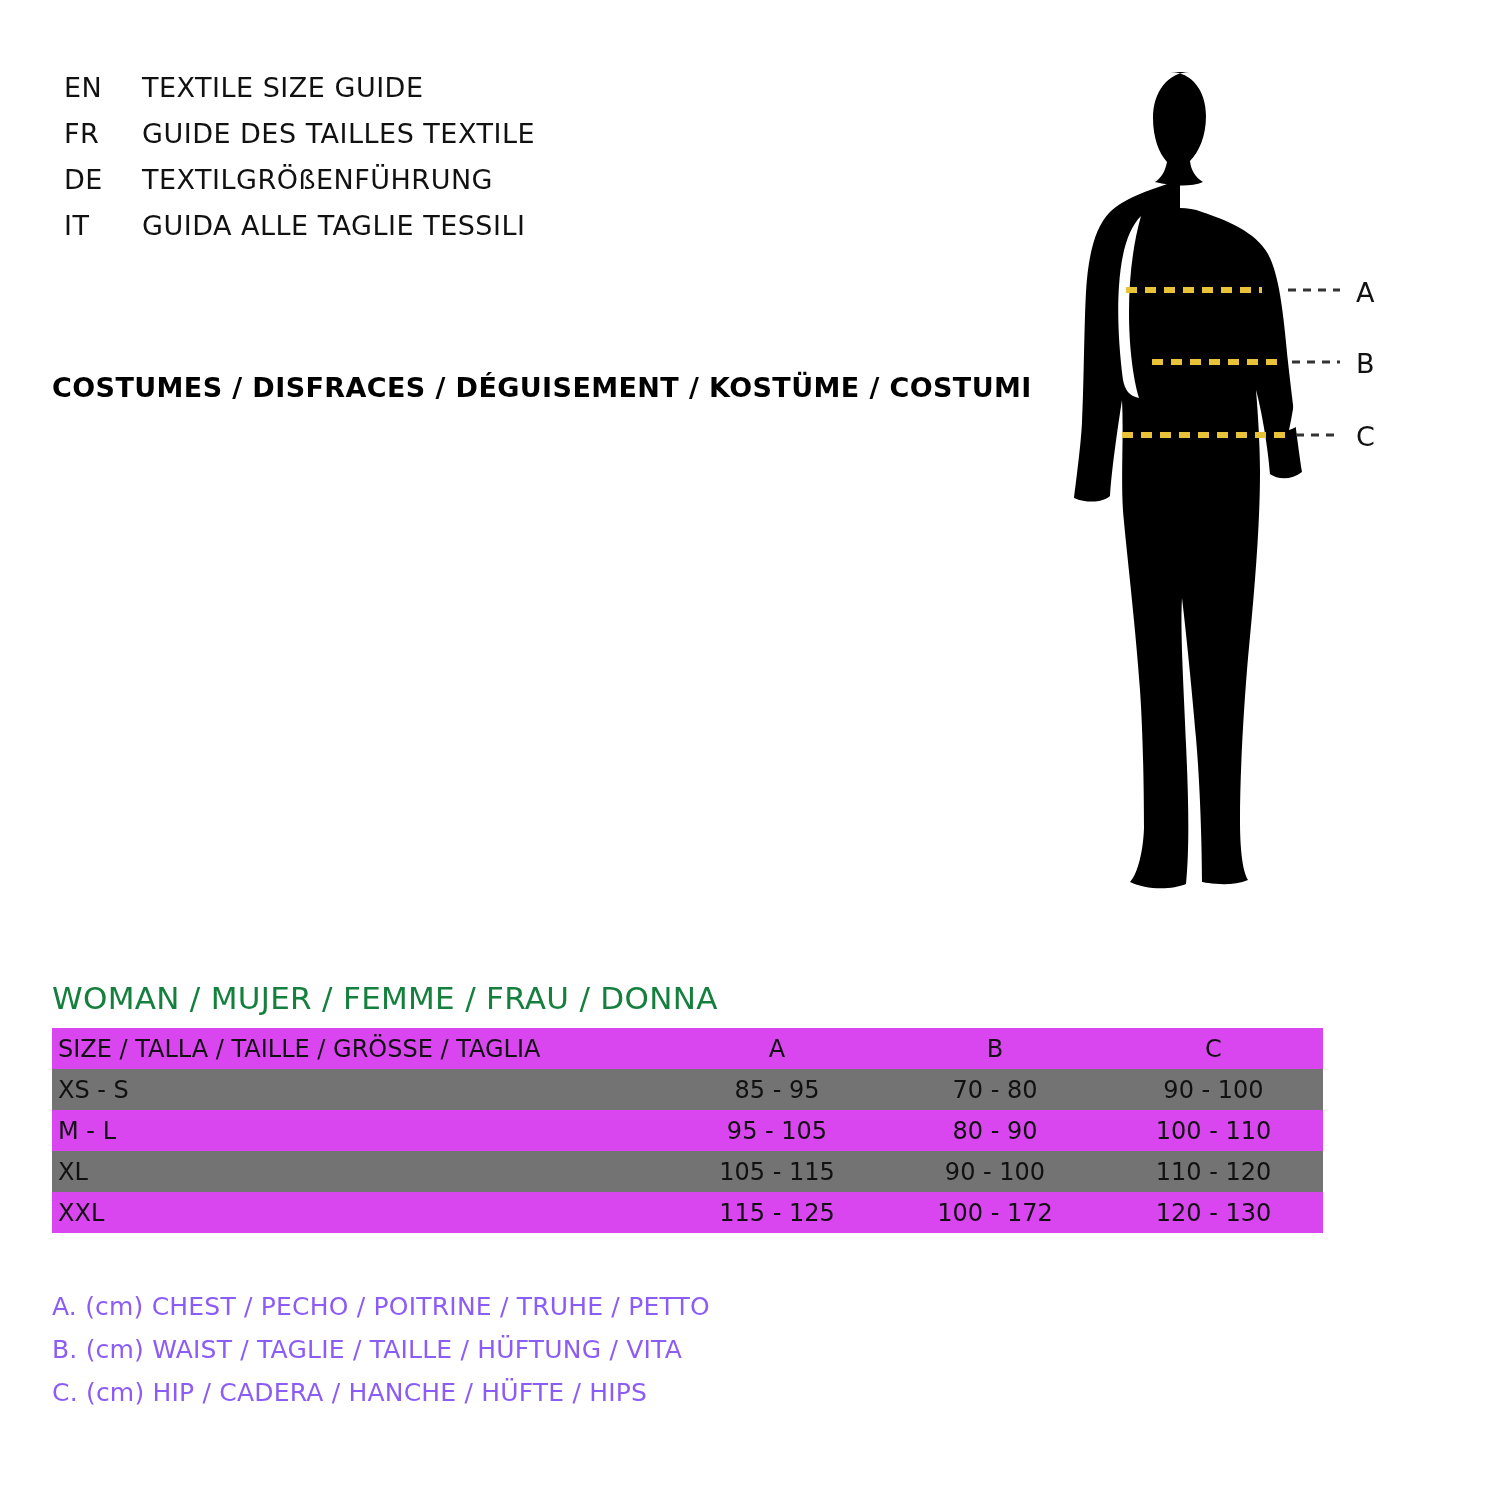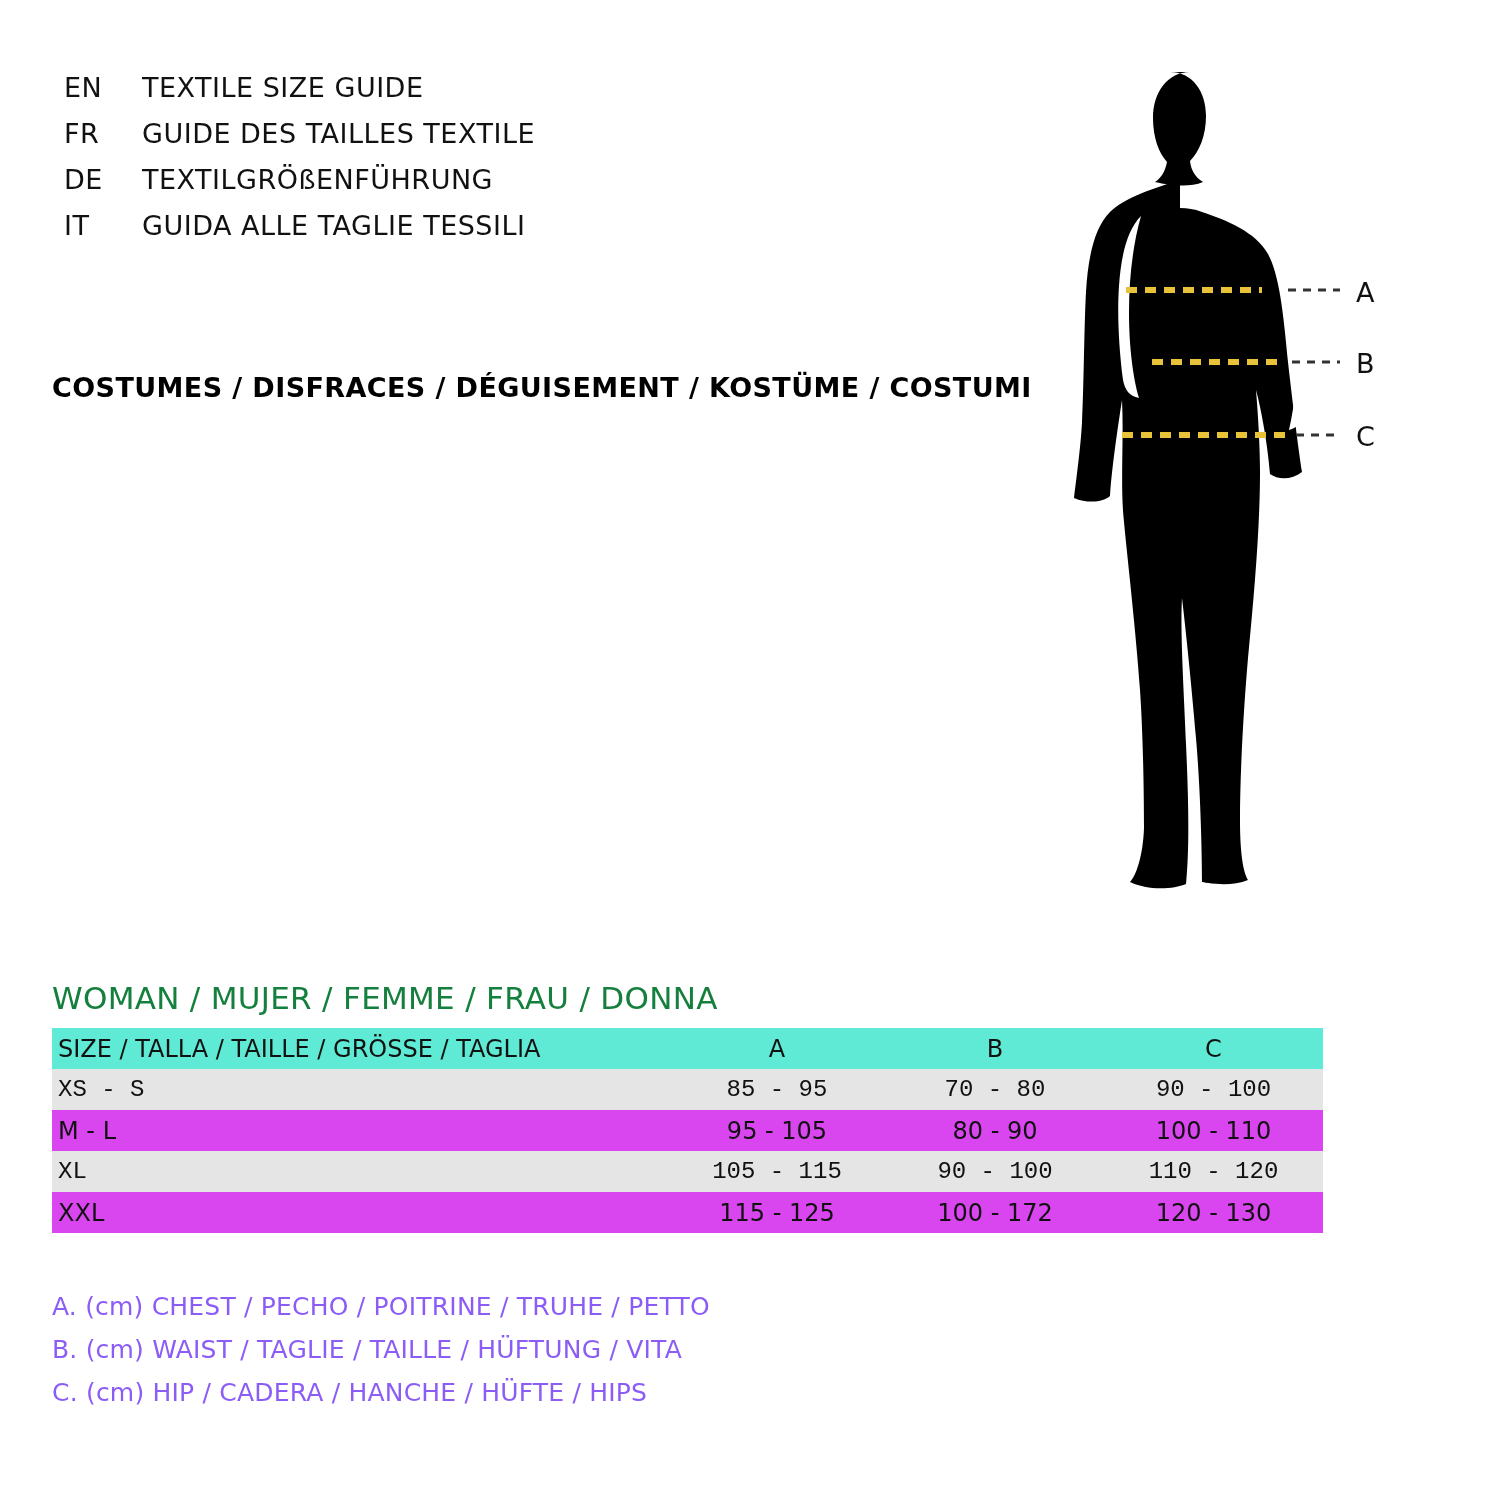--- a/index.html
+++ b/index.html
@@ -97,33 +97,32 @@
   table.size-table td {
     font-size: 24px;
     font-weight: 400;
     color: #111111;
     height: 41px;
     padding: 0 0 0 6px;
     text-align: left;
     border: none;
   }
   table.size-table thead th {
-    background: #5eead4;
+    background: #d946ef;
   }
   table.size-table thead th.col-m {
     text-align: center;
     padding-left: 0;
   }
   table.size-table td.col-m {
     text-align: center;
     padding-left: 0;
   }
   table.size-table tbody tr.row-even td {
-    background: #e5e5e5;
-    font-family: Liberation Mono, monospace;
+    background: #737373;
   }
   table.size-table tbody tr.row-odd td {
     background: #d946ef;
   }
 
   
   #legend {
     position: absolute;
     left: 52px;
     top: 1292px;

